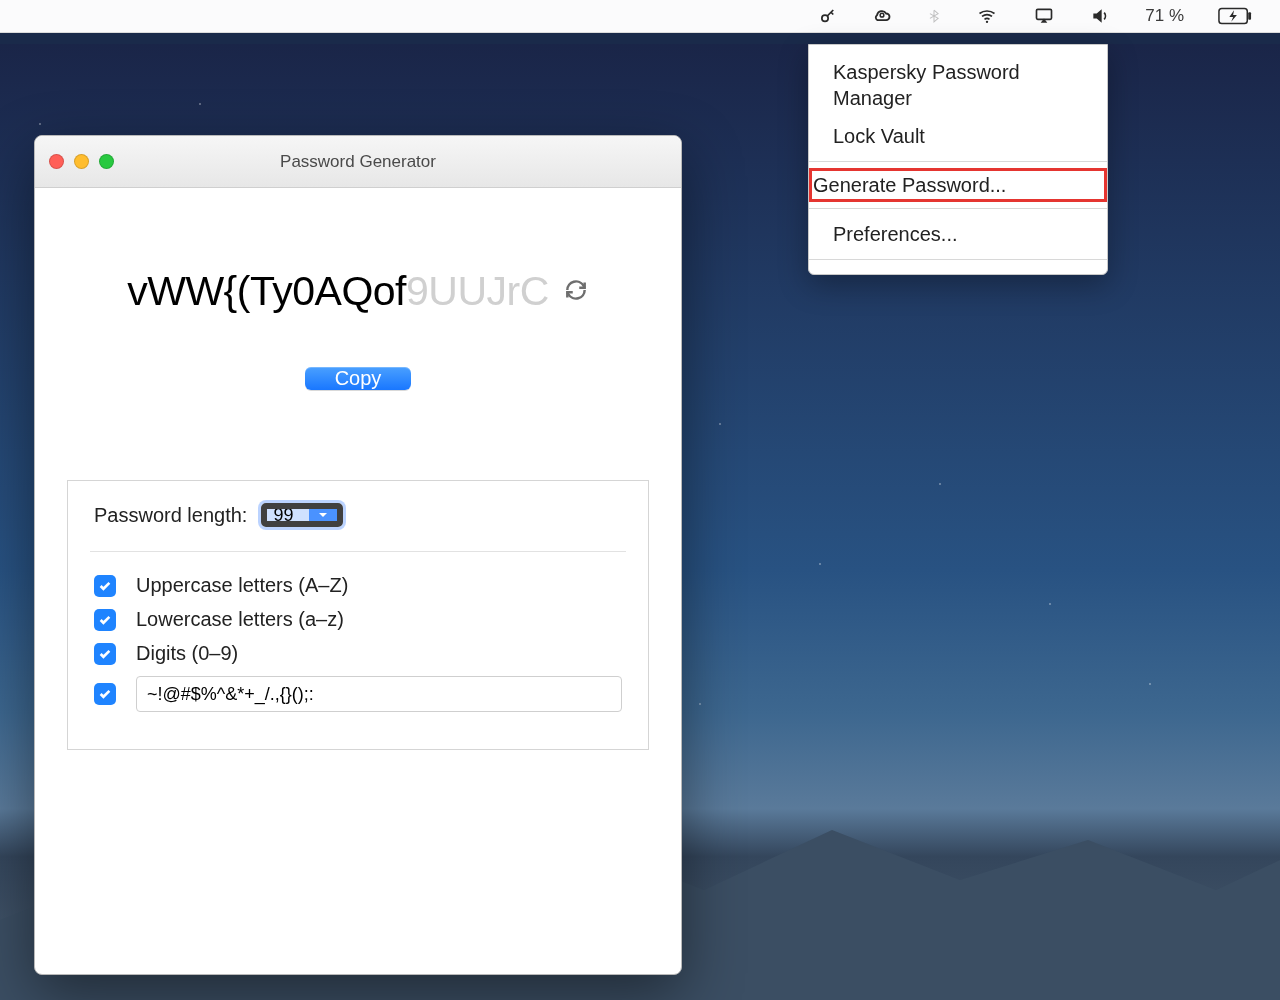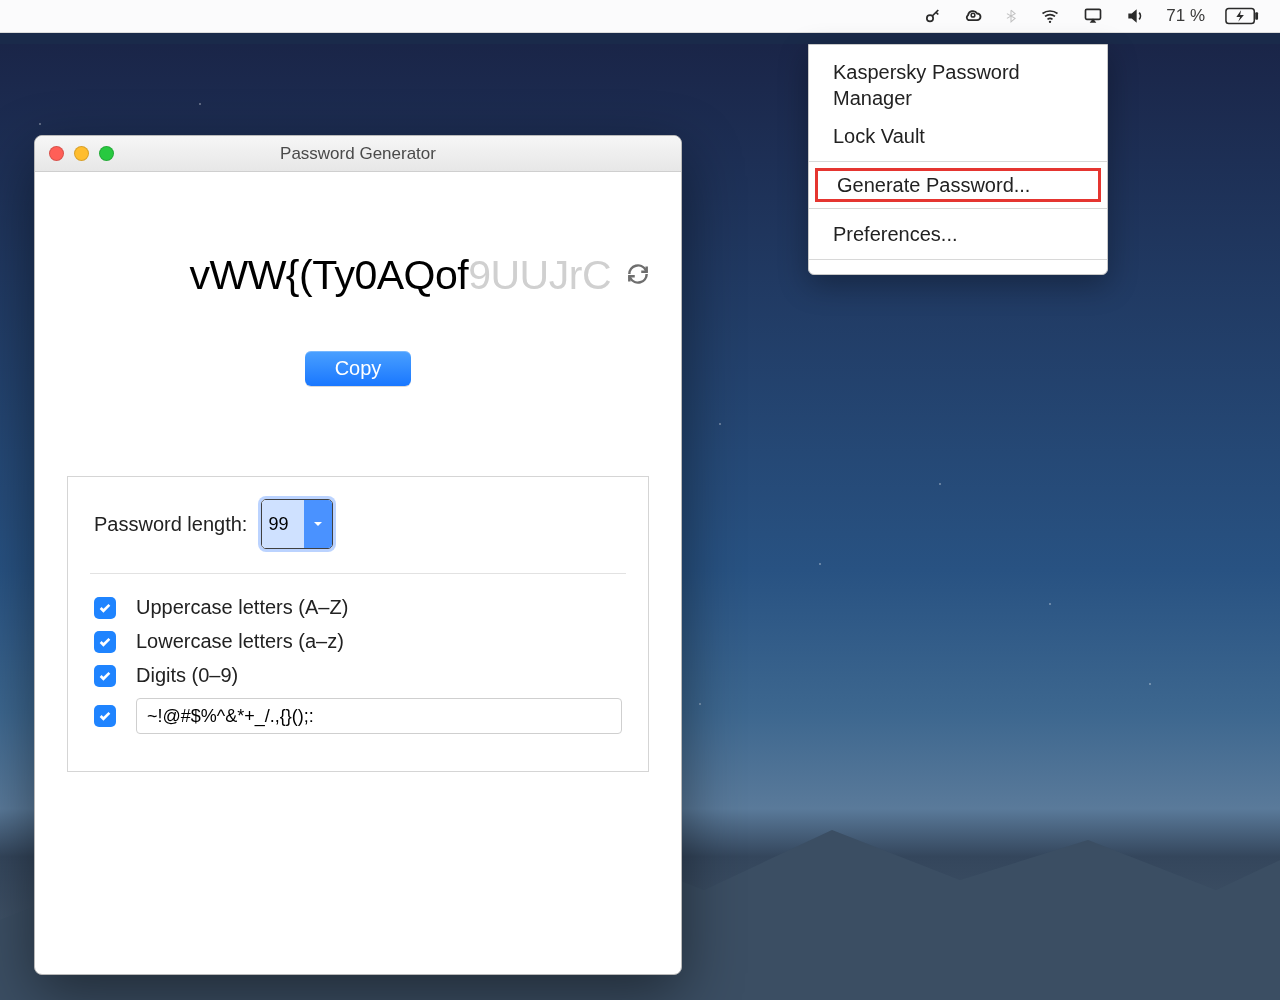--- a/index.html
+++ b/index.html
@@ -52,22 +52,22 @@
     
     .menubar {
       position: absolute;
       top: 0; left: 0; right: 0;
       height: 33px;
       background: #fbfbfc;
       border-bottom: 1px solid #dcdcdc;
       display: flex;
       justify-content: flex-end;
       align-items: center;
-      padding: 0 21px;
-      gap: 20px;
+      padding: 0 28px;
+      gap: 34px;
       z-index: 10;
       color: #3a3a3a;
     }
     .menubar .tray-item { display:flex; align-items:center; }
     .menubar svg, .menubar .glyph { height: 20px; }
     .battery-pct { font-size: 17px; }
 
     
     .tray-menu {
       position: absolute;
@@ -83,22 +83,22 @@
       font-size: 20px;
     }
     .tray-menu .menu-item {
       padding: 6px 24px;
       line-height: 26px;
       color: #222;
     }
     .tray-menu .menu-item.highlight {
       outline: 3px solid #e53530;
       outline-offset: -3px;
-      margin: 2px 6px;
-      padding: 4px 22px;
+      margin: 2px 0;
+      padding: 4px 4px;
     }
     .tray-menu .sep {
       height: 1px;
       background: #d8d8d8;
       margin: 6px 0;
     }
 
     
     .pg-window {
       position: absolute;
@@ -108,21 +108,21 @@
       height: 840px;
       background: #fff;
       border: 1px solid #b9b9b9;
       border-radius: 8px;
       box-shadow: 0 20px 60px rgba(0,0,0,.45);
       z-index: 15;
       display: flex;
       flex-direction: column;
     }
     .titlebar {
-      height: 36px;
+      height: 52px;
       background: linear-gradient(#f6f6f6, #e7e7e7);
       border-bottom: 1px solid #cfcfcf;
       border-radius: 8px 8px 0 0;
       display: flex;
       align-items: center;
       padding: 16px 14px;
       position: relative;
     }
     .traffic { display:flex; gap:10px; }
     .tl { width:15px; height:15px; border-radius:50%; border:1px solid rgba(0,0,0,.15); }
@@ -132,61 +132,61 @@
     .titlebar .title {
       position:absolute; left:0; right:0; text-align:center;
       font-size:17px; color:#4a4a4a;
       pointer-events:none;
     }
 
     
     .pw-display {
       display:flex;
       align-items:center;
-      justify-content:flex-end;
+      justify-content:center;
       gap: 14px;
       padding: 80px 30px 30px;
     }
     .pw-text {
       font-size: 41px;
       font-weight: 400;
       white-space: nowrap;
       letter-spacing: -0.5px;
       font-family: "Helvetica Neue", Arial, sans-serif;
     }
     .pw-text .faded { color:#d0d0d0; }
     .refresh-btn svg { width:26px; height:26px; stroke:#6e6e6e; }
 
     .copy-row { text-align:center; margin-top: 22px; }
     .copy-btn {
       background: linear-gradient(#4aa0ff, #1977ff);
       color:#fff;
       font-size:20px;
       border:none;
       border-radius:6px;
-      padding: 6px 30px;
+      padding: 0 30px;
       box-shadow: 0 1px 0 rgba(0,0,0,.15), inset 0 1px 0 rgba(255,255,255,.25);
     }
 
     
     .options {
       margin: 90px 32px 32px;
       border:1px solid #d5d5d5;
       border-radius:0;
       padding: 22px 26px 26px;
       font-size:20px;
       color:#222;
     }
     .len-row { display:flex; align-items:center; gap:14px; }
     .len-combo {
       display:flex; align-items:stretch;
-      border:1px solid #404040;
+      border:6px solid #404040;
       border-radius:5px;
       overflow:hidden;
-      height:50px;
+      height:24px;
       box-shadow: 0 0 0 3px rgba(60,130,255,.35);
     }
     .len-combo input {
       width:42px;
       border:none;
       text-align:left;
       padding-left:6px;
       font-size:18px;
       background:#cfe1ff;
       outline:none;

